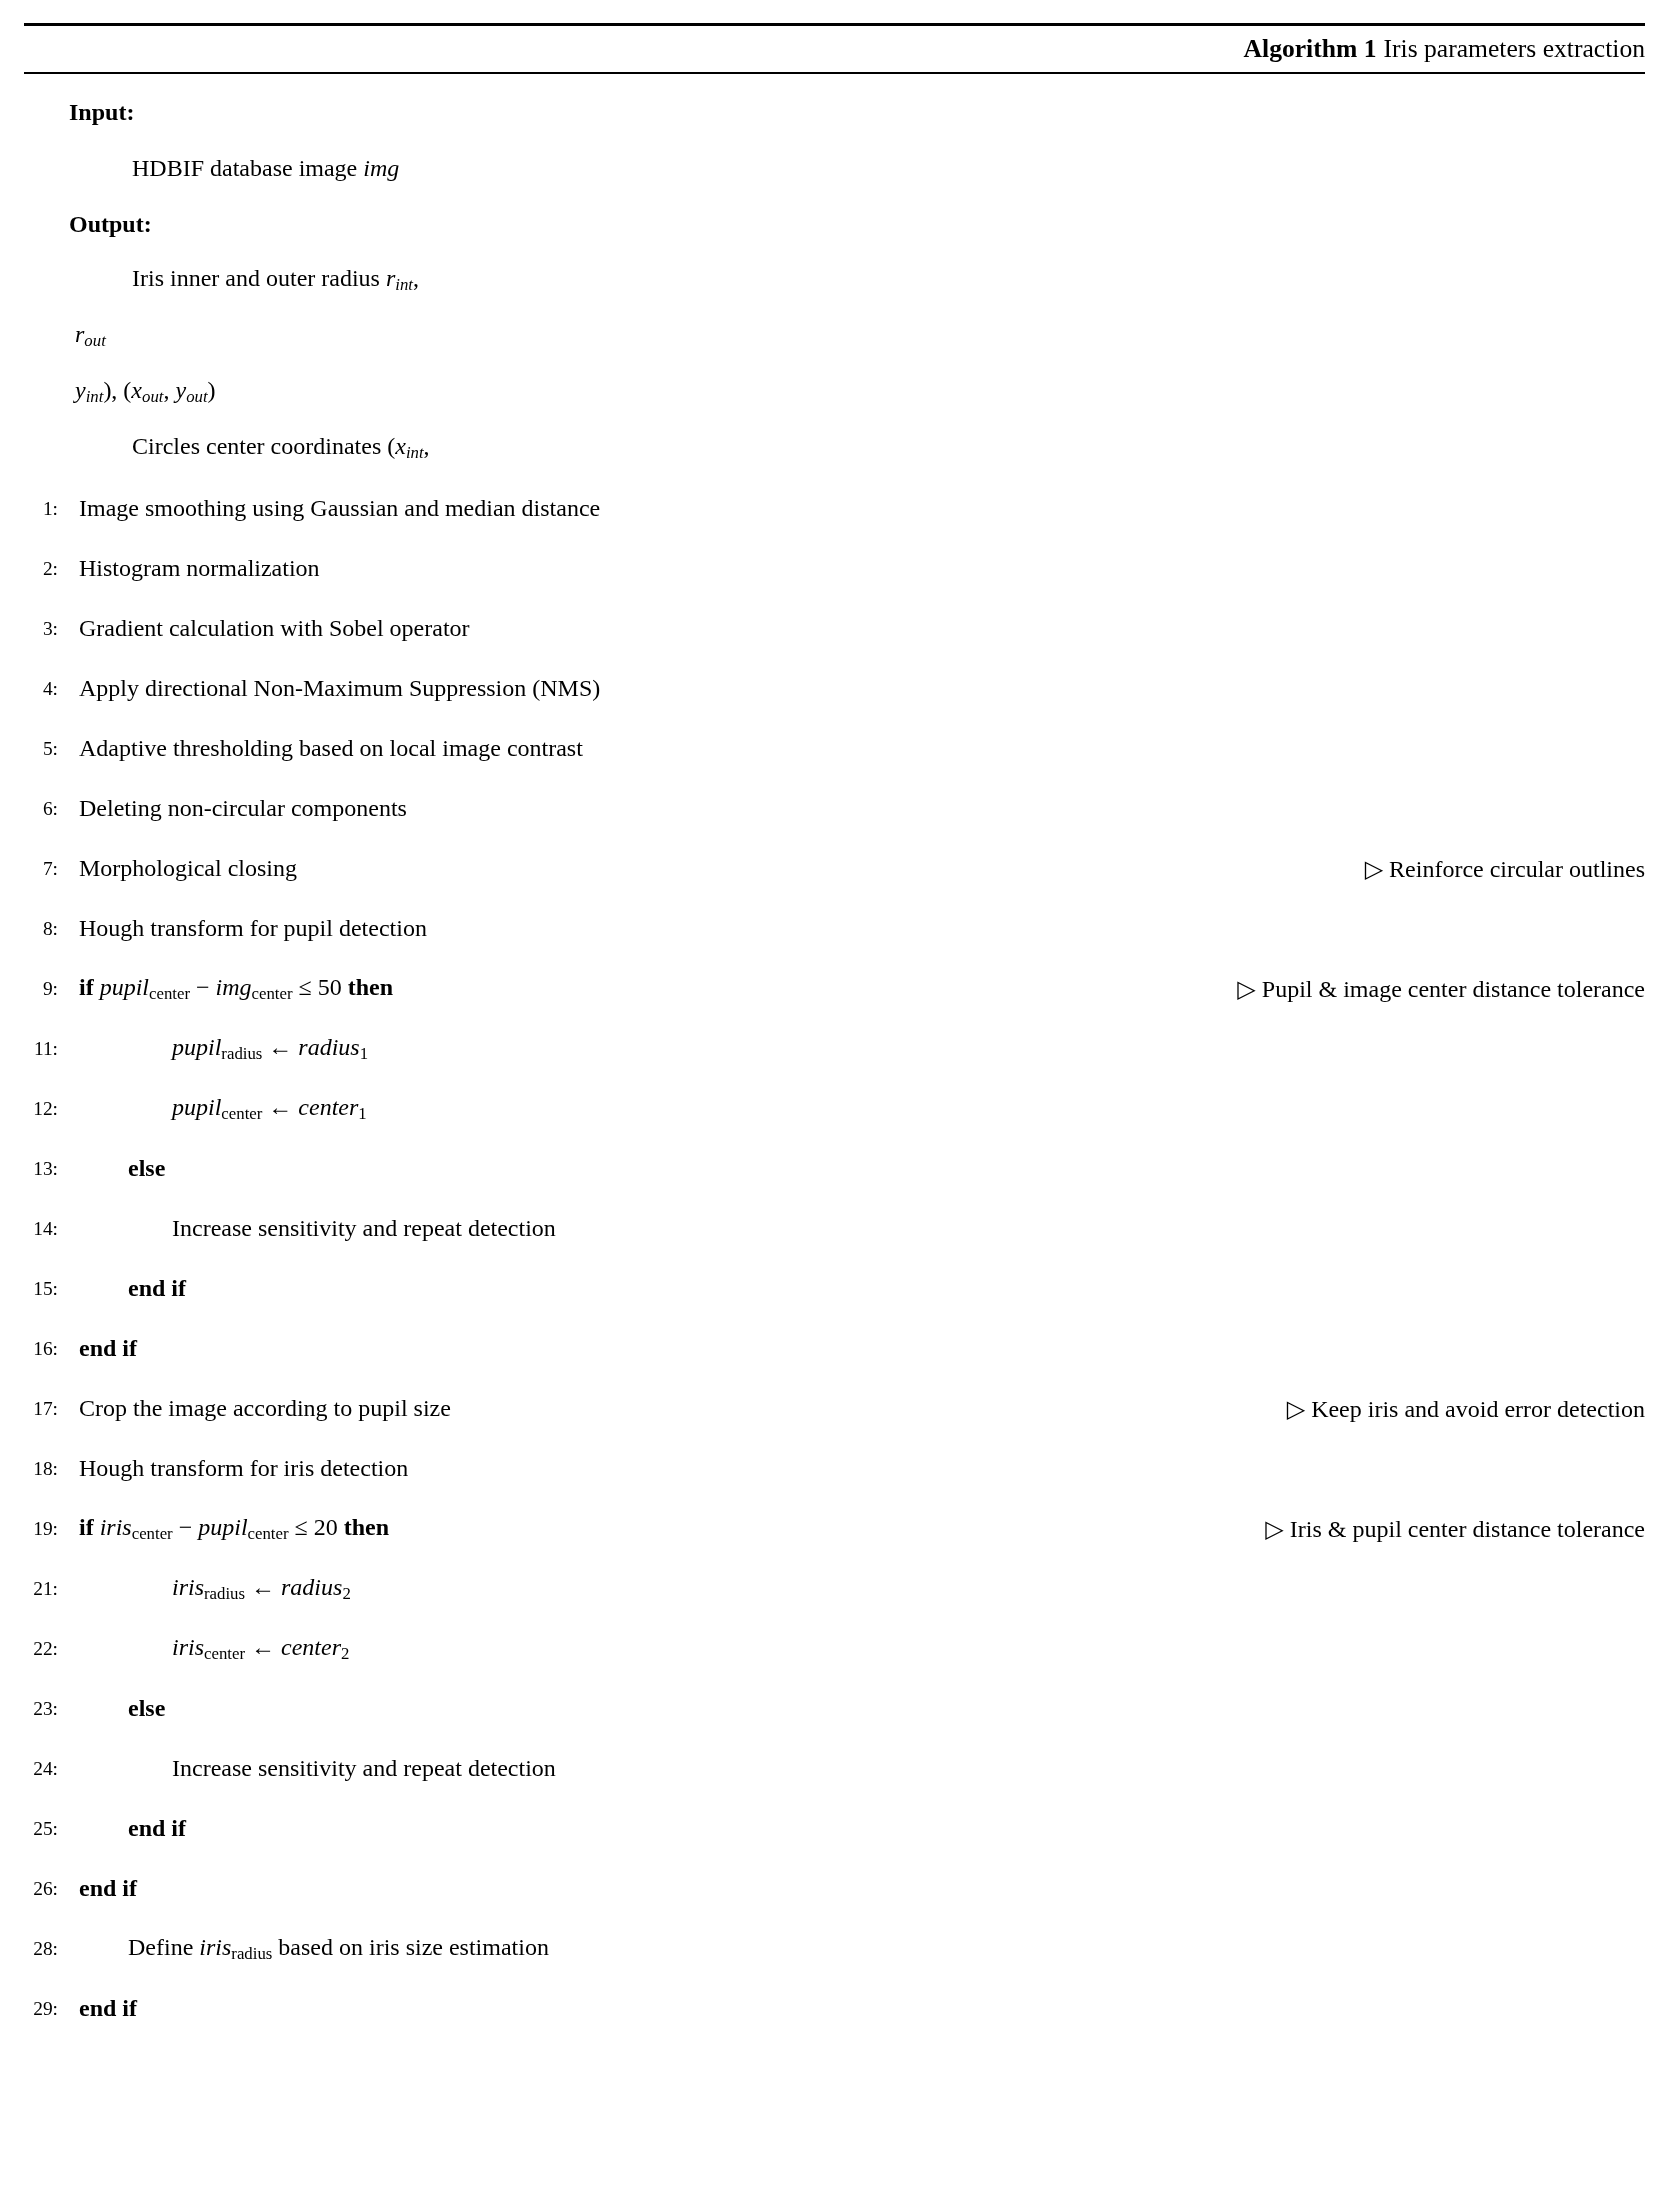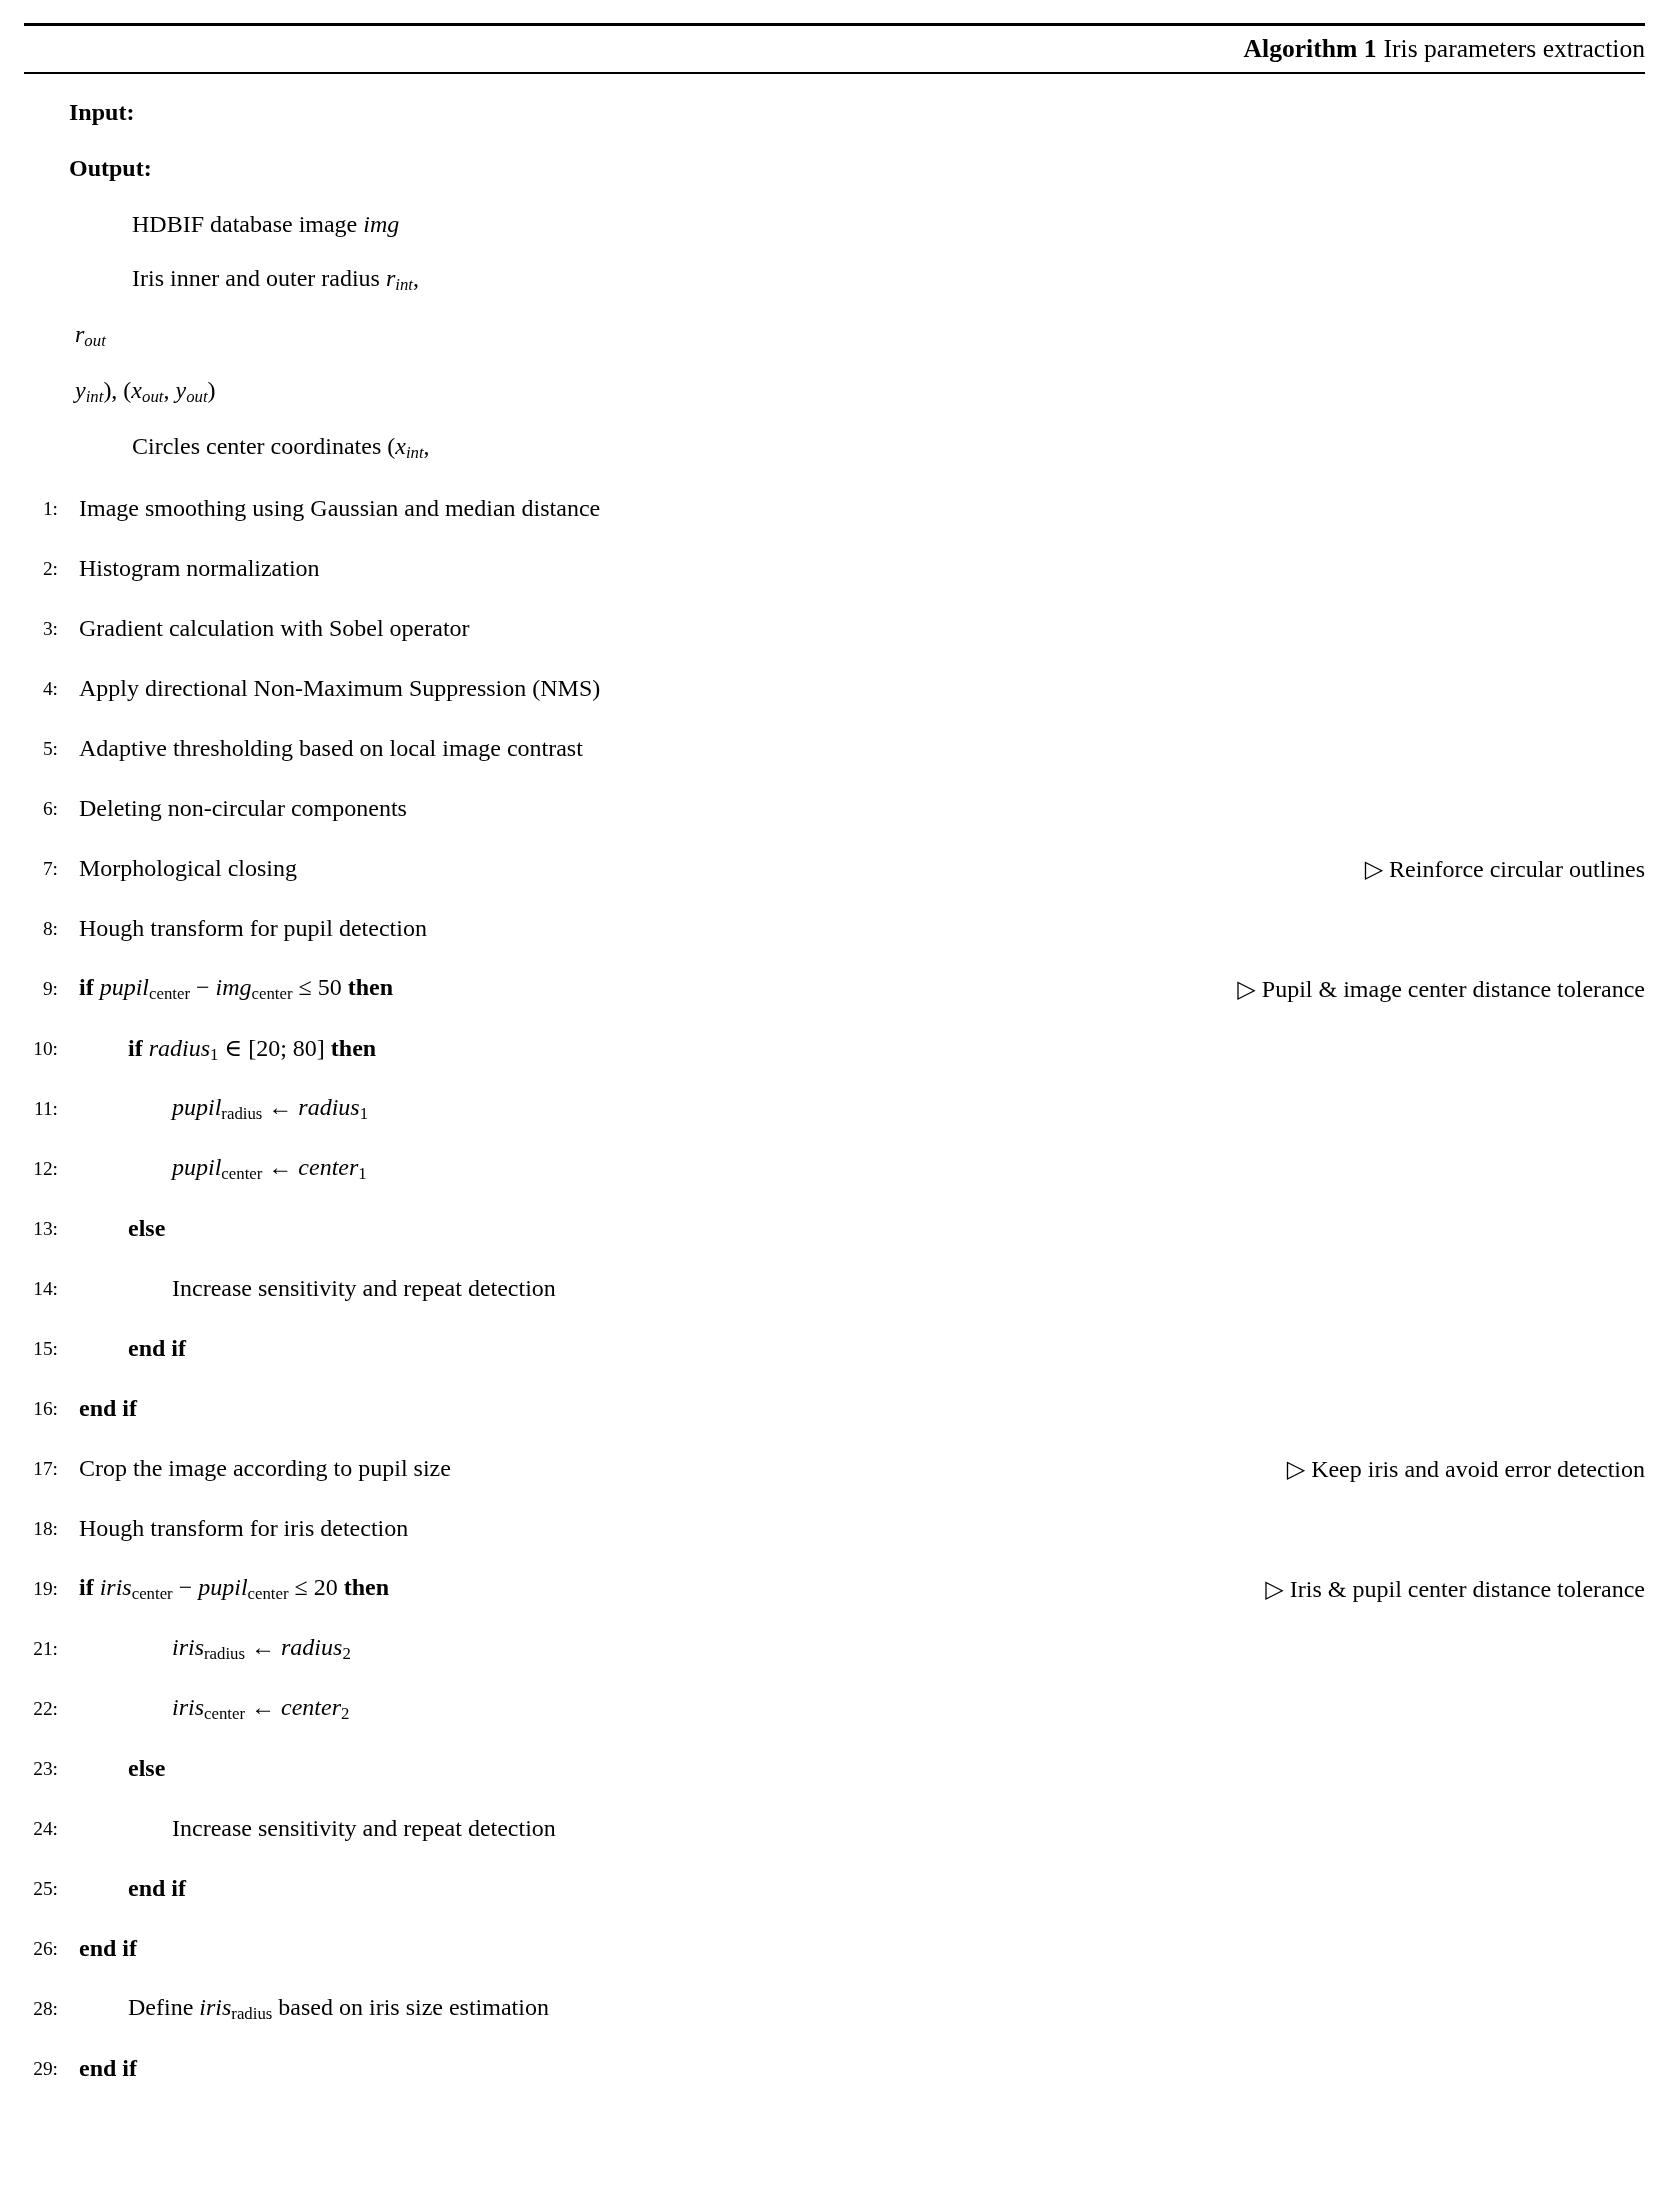--- a/index.html
+++ b/index.html
@@ -44,24 +44,24 @@
     <span class="b">Algorithm 1</span><span class="title">Iris parameters extraction</span>
   </div>
 
   <div class="rule"></div>
 
   <div class="io-block">
       <div class="io-row">
         <span class="io-label"><span class="b">Input:</span></span>
       </div>
       <div class="io-row">
-        <span class="io-label"><span class="b">Output:</span></span>
+        <span class="io-content"><span>HDBIF database image </span><span class="i">img</span></span>
       </div>
       <div class="io-row">
-        <span class="io-content"><span>HDBIF database image </span><span class="i">img</span></span>
+        <span class="io-label"><span class="b">Output:</span></span>
       </div>
       <div class="io-row">
         <span class="io-content"><span>Iris inner and outer radius </span><span class="i">r</span><span class="i sub">int</span><span>,</span></span>
       </div>
       <div class="io-row">
         <span class="io-wrap"><span class="i">r</span><span class="i sub">out</span></span>
       </div>
       <div class="io-row">
         <span class="io-wrap"><span class="i">y</span><span class="i sub">int</span><span>), (</span><span class="i">x</span><span class="i sub">out</span><span>, </span><span class="i">y</span><span class="i sub">out</span><span>)</span></span>
       </div>
@@ -101,24 +101,20 @@
         <span class="comment">▷ Reinforce circular outlines</span>
       </div>
       <div class="algo-row">
         <span class="num">8:</span>
         <span class="body ind0"><span>Hough transform for pupil detection</span></span>
       </div>
       <div class="algo-row">
         <span class="num">9:</span>
         <span class="body ind0"><span class="b">if </span><span class="i">pupil</span><span class="sub">center</span><span> − </span><span class="i">img</span><span class="sub">center</span><span> ≤ 50 </span><span class="b">then</span></span>
         <span class="comment">▷ Pupil &amp; image center distance tolerance</span>
-      </div>
-      <div class="algo-row">
-        <span class="num">10:</span>
-        <span class="body ind1"><span class="b">if </span><span class="i">radius</span><span class="sub">1</span><span> ∈ [20; 80] </span><span class="b">then</span></span>
       </div>
       <div class="algo-row">
         <span class="num">11:</span>
         <span class="body ind2"><span class="i">pupil</span><span class="sub">radius</span><span> ← </span><span class="i">radius</span><span class="sub">1</span></span>
       </div>
       <div class="algo-row">
         <span class="num">12:</span>
         <span class="body ind2"><span class="i">pupil</span><span class="sub">center</span><span> ← </span><span class="i">center</span><span class="sub">1</span></span>
       </div>
       <div class="algo-row">

